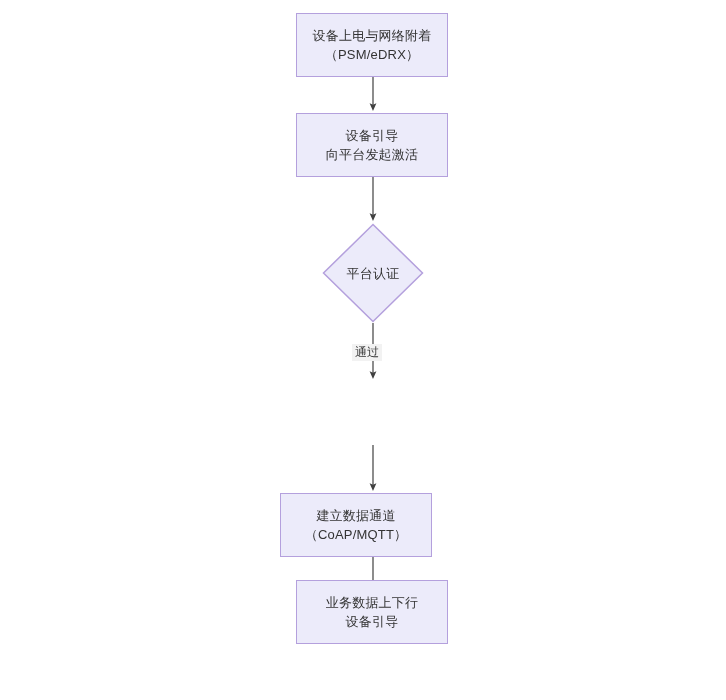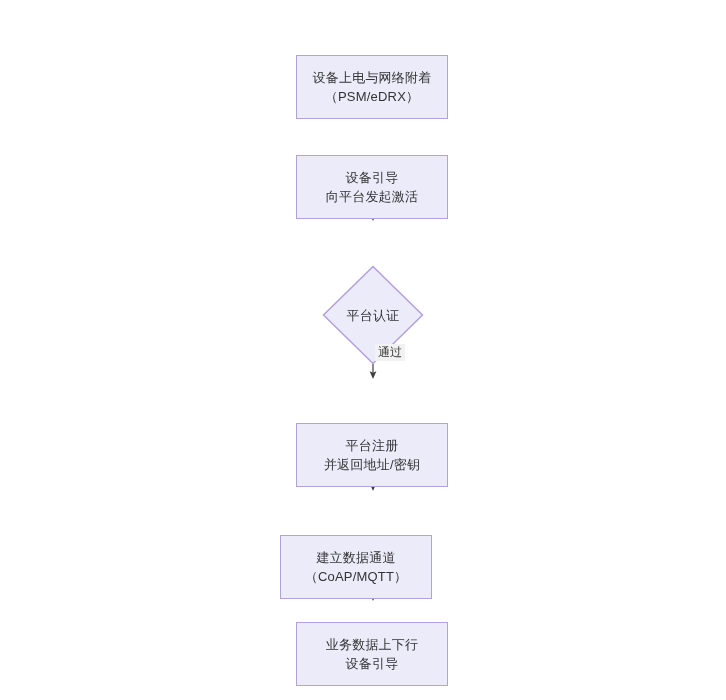--- a/index.html
+++ b/index.html
@@ -31,21 +31,20 @@
     box-sizing: border-box;
     display: flex;
     flex-direction: column;
     align-items: center;
     justify-content: center;
     text-align: center;
     color: #333333;
     font-size: 13px;
     line-height: 19px;
     letter-spacing: 0.2px;
-    margin-top: 42px;
   }
   .node-process {
     background: #ecebfa;
     border: 1.5px solid #b4a0dd;
     width: 152px;
     height: 64px;
   }
   .node-line {
     display: block;
     white-space: nowrap;
@@ -71,21 +70,20 @@
   }
   .edge-label {
     position: absolute;
     color: #333333;
     font-size: 12px;
     line-height: 15px;
     background: #f2f2f2;
     padding: 1px 3px;
     white-space: nowrap;
     text-align: right;
-    margin-left: 23px;
   }
 </style>
 </head>
 <body>
 
 <div id="flow-canvas">
 
   <svg id="flow-svg" viewBox="0 0 726 700" xmlns="http://www.w3.org/2000/svg">
     <defs>
       <marker id="arrowhead" markerWidth="9" markerHeight="9" refX="4.2" refY="4" orient="auto" markerUnits="userSpaceOnUse">
@@ -118,24 +116,20 @@
     <span class="decision-label">平台认证</span>
   </div>
 
   <div class="node node-process" style="left:296px; top:113px;">
     <span class="node-line">设备引导</span>
     <span class="node-line">向平台发起激活</span>
   </div>
 
   <div class="edge-label" style="left:352px; top:344px;">通过</div>
 
-  <div class="node node-process" style="left:296px; top:381px;">
-    <span class="node-line">平台注册</span>
-    <span class="node-line">并返回地址/密钥</span>
-  </div>
 
   <div class="node node-process" style="left:280px; top:493px;">
     <span class="node-line">建立数据通道</span>
     <span class="node-line">（CoAP/MQTT）</span>
   </div>
 
   <div class="node node-process" style="left:296px; top:580px;">
     <span class="node-line">业务数据上下行</span>
     <span class="node-line">设备引导</span>
   </div>

